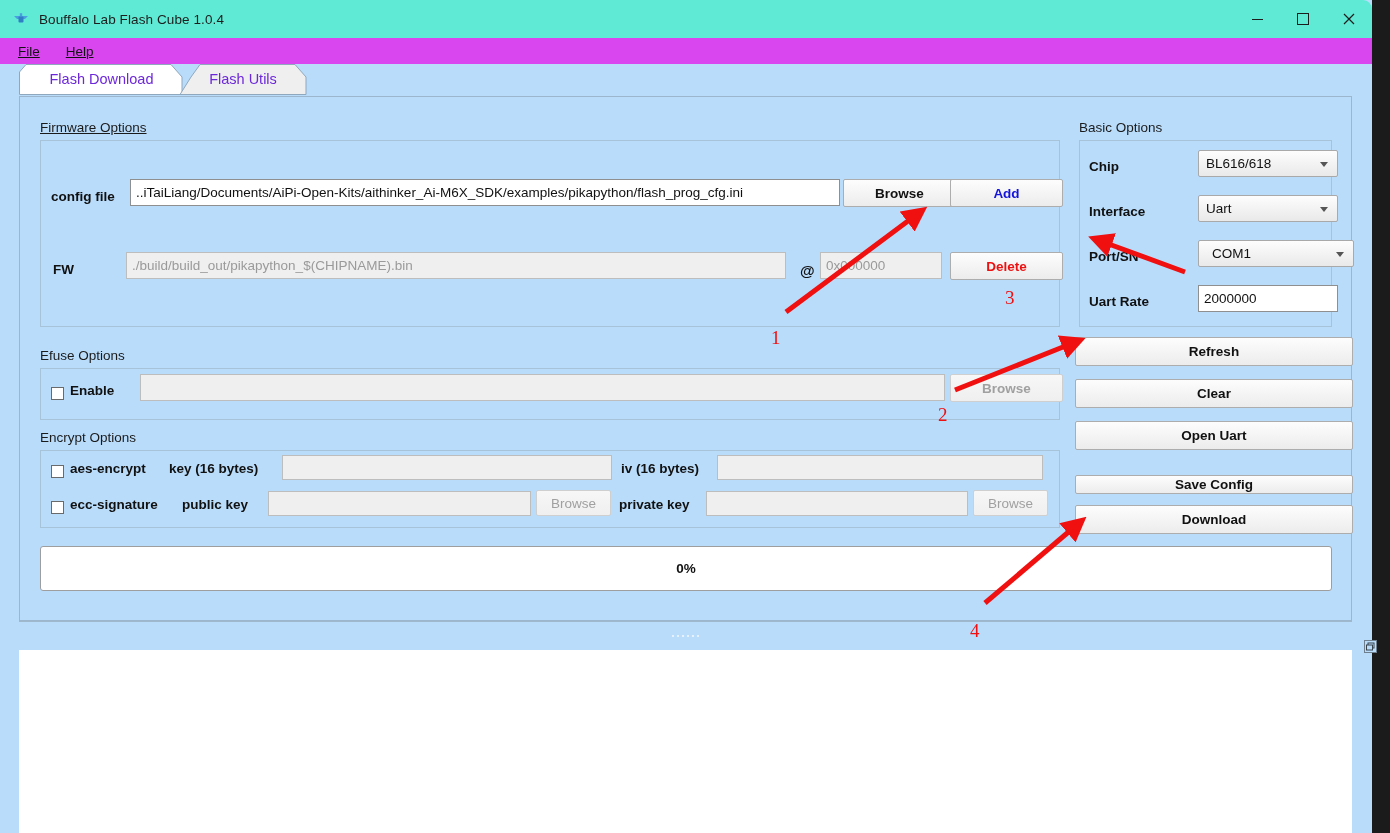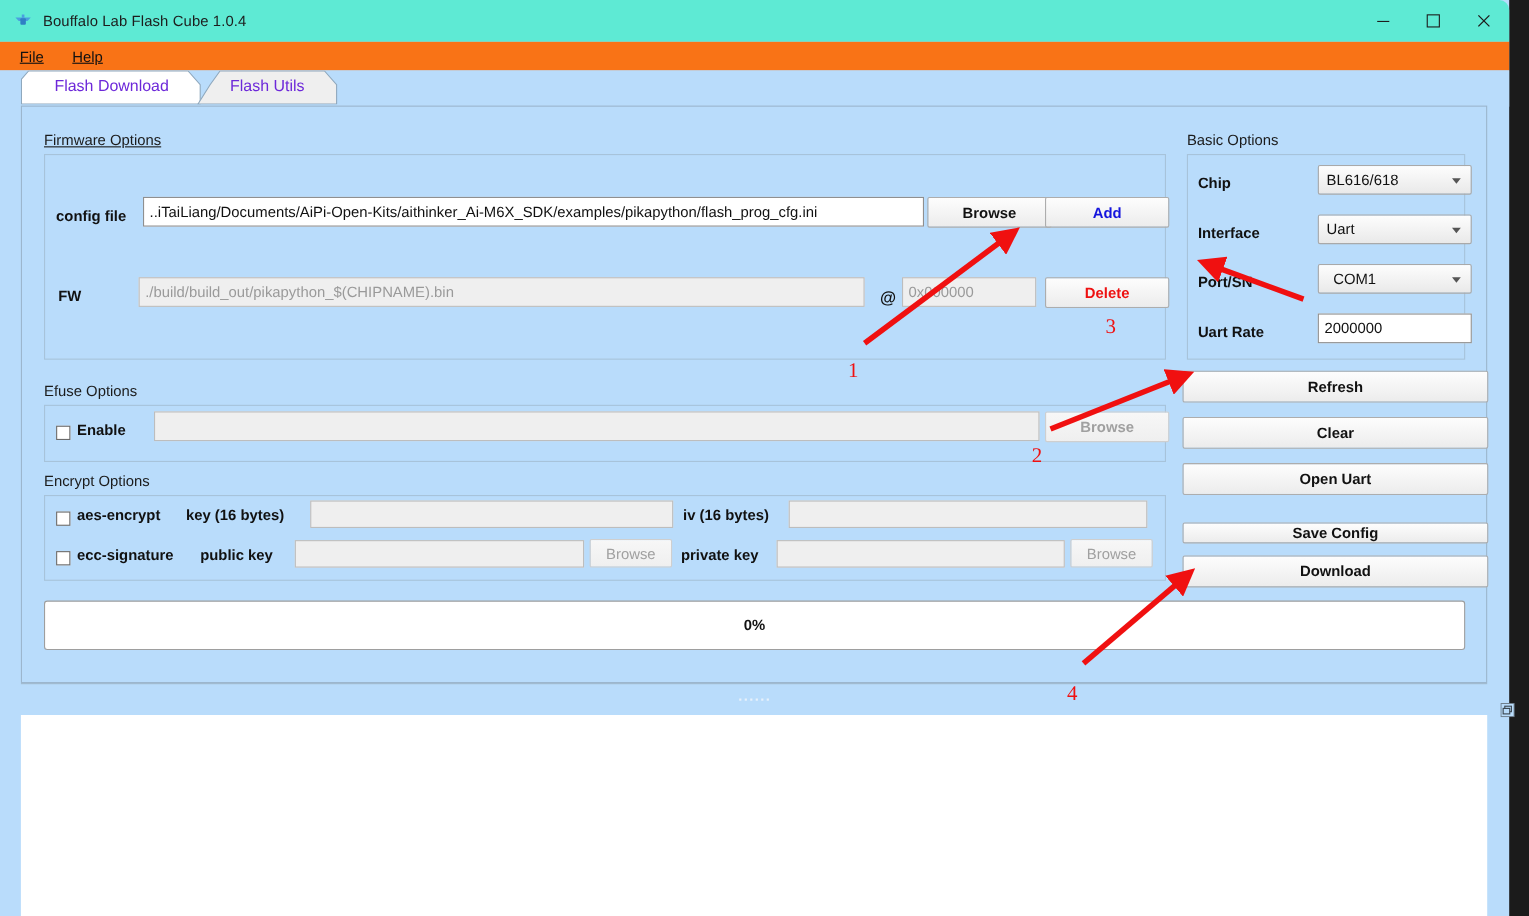--- a/index.html
+++ b/index.html
@@ -39,21 +39,21 @@
   }
   #app-icon{width:18px;height:18px;margin-left:12px;margin-right:9px;position:relative;flex:none;}
   #title-text{font-size:13.5px;color:#1d1d1d;letter-spacing:.1px;}
   #win-controls{margin-left:auto;display:flex;height:38px;}
   .win-btn{width:46px;height:38px;display:flex;align-items:center;justify-content:center;
            color:#1d1d1d;font-size:13px;}
   .win-btn .glyph-min{width:11px;height:1px;background:#1d1d1d;display:block;}
   .win-btn .glyph-max{width:10px;height:10px;border:1.2px solid #1d1d1d;display:block;}
 
   
-  #menubar{position:absolute;left:0;top:38px;width:1372px;height:26px;background:#f97316;
+  #menubar{position:absolute;left:0;top:38px;width:1372px;height:26px;background:#d946ef;
            display:flex;align-items:center;padding-left:18px;box-sizing:border-box;}
   .menu-item{font-size:13.5px;color:#111;margin-right:26px;}
   .menu-item u{text-decoration:underline;}
 
   
   #tabstrip{position:absolute;left:0;top:64px;width:1372px;height:33px;background:#b9dcfb;}
   .tab{
     position:absolute;top:0;height:31px;
     display:flex;align-items:center;justify-content:center;
     font-size:14.5px;color:#6d28d9;box-sizing:border-box;
@@ -253,21 +253,21 @@
       <span class="caret"></span>
     </div>
 
     <div class="lbl" style="left:1069px;top:107px;">Interface</div>
     <div class="combo" style="left:1178px;top:98px;width:140px;height:27px;">
       <span>Uart</span>
       <span class="caret"></span>
     </div>
 
     <div class="lbl" style="left:1069px;top:152px;">Port/SN</div>
-    <div class="combo" style="left:1178px;top:143px;width:140px;height:27px;padding-left:13px;">
+    <div class="combo" style="left:1178px;top:143px;width:156px;height:27px;padding-left:13px;">
       <span>COM1</span>
       <span class="caret"></span>
     </div>
 
     <div class="lbl" style="left:1069px;top:197px;">Uart Rate</div>
     <div class="txtin" style="left:1178px;top:188px;width:140px;height:27px;">2000000</div>
 
     <div class="btn" style="left:1055px;top:240px;width:278px;height:29px;">Refresh</div>
     <div class="btn" style="left:1055px;top:282px;width:278px;height:29px;">Clear</div>
     <div class="btn" style="left:1055px;top:324px;width:278px;height:29px;">Open Uart</div>

